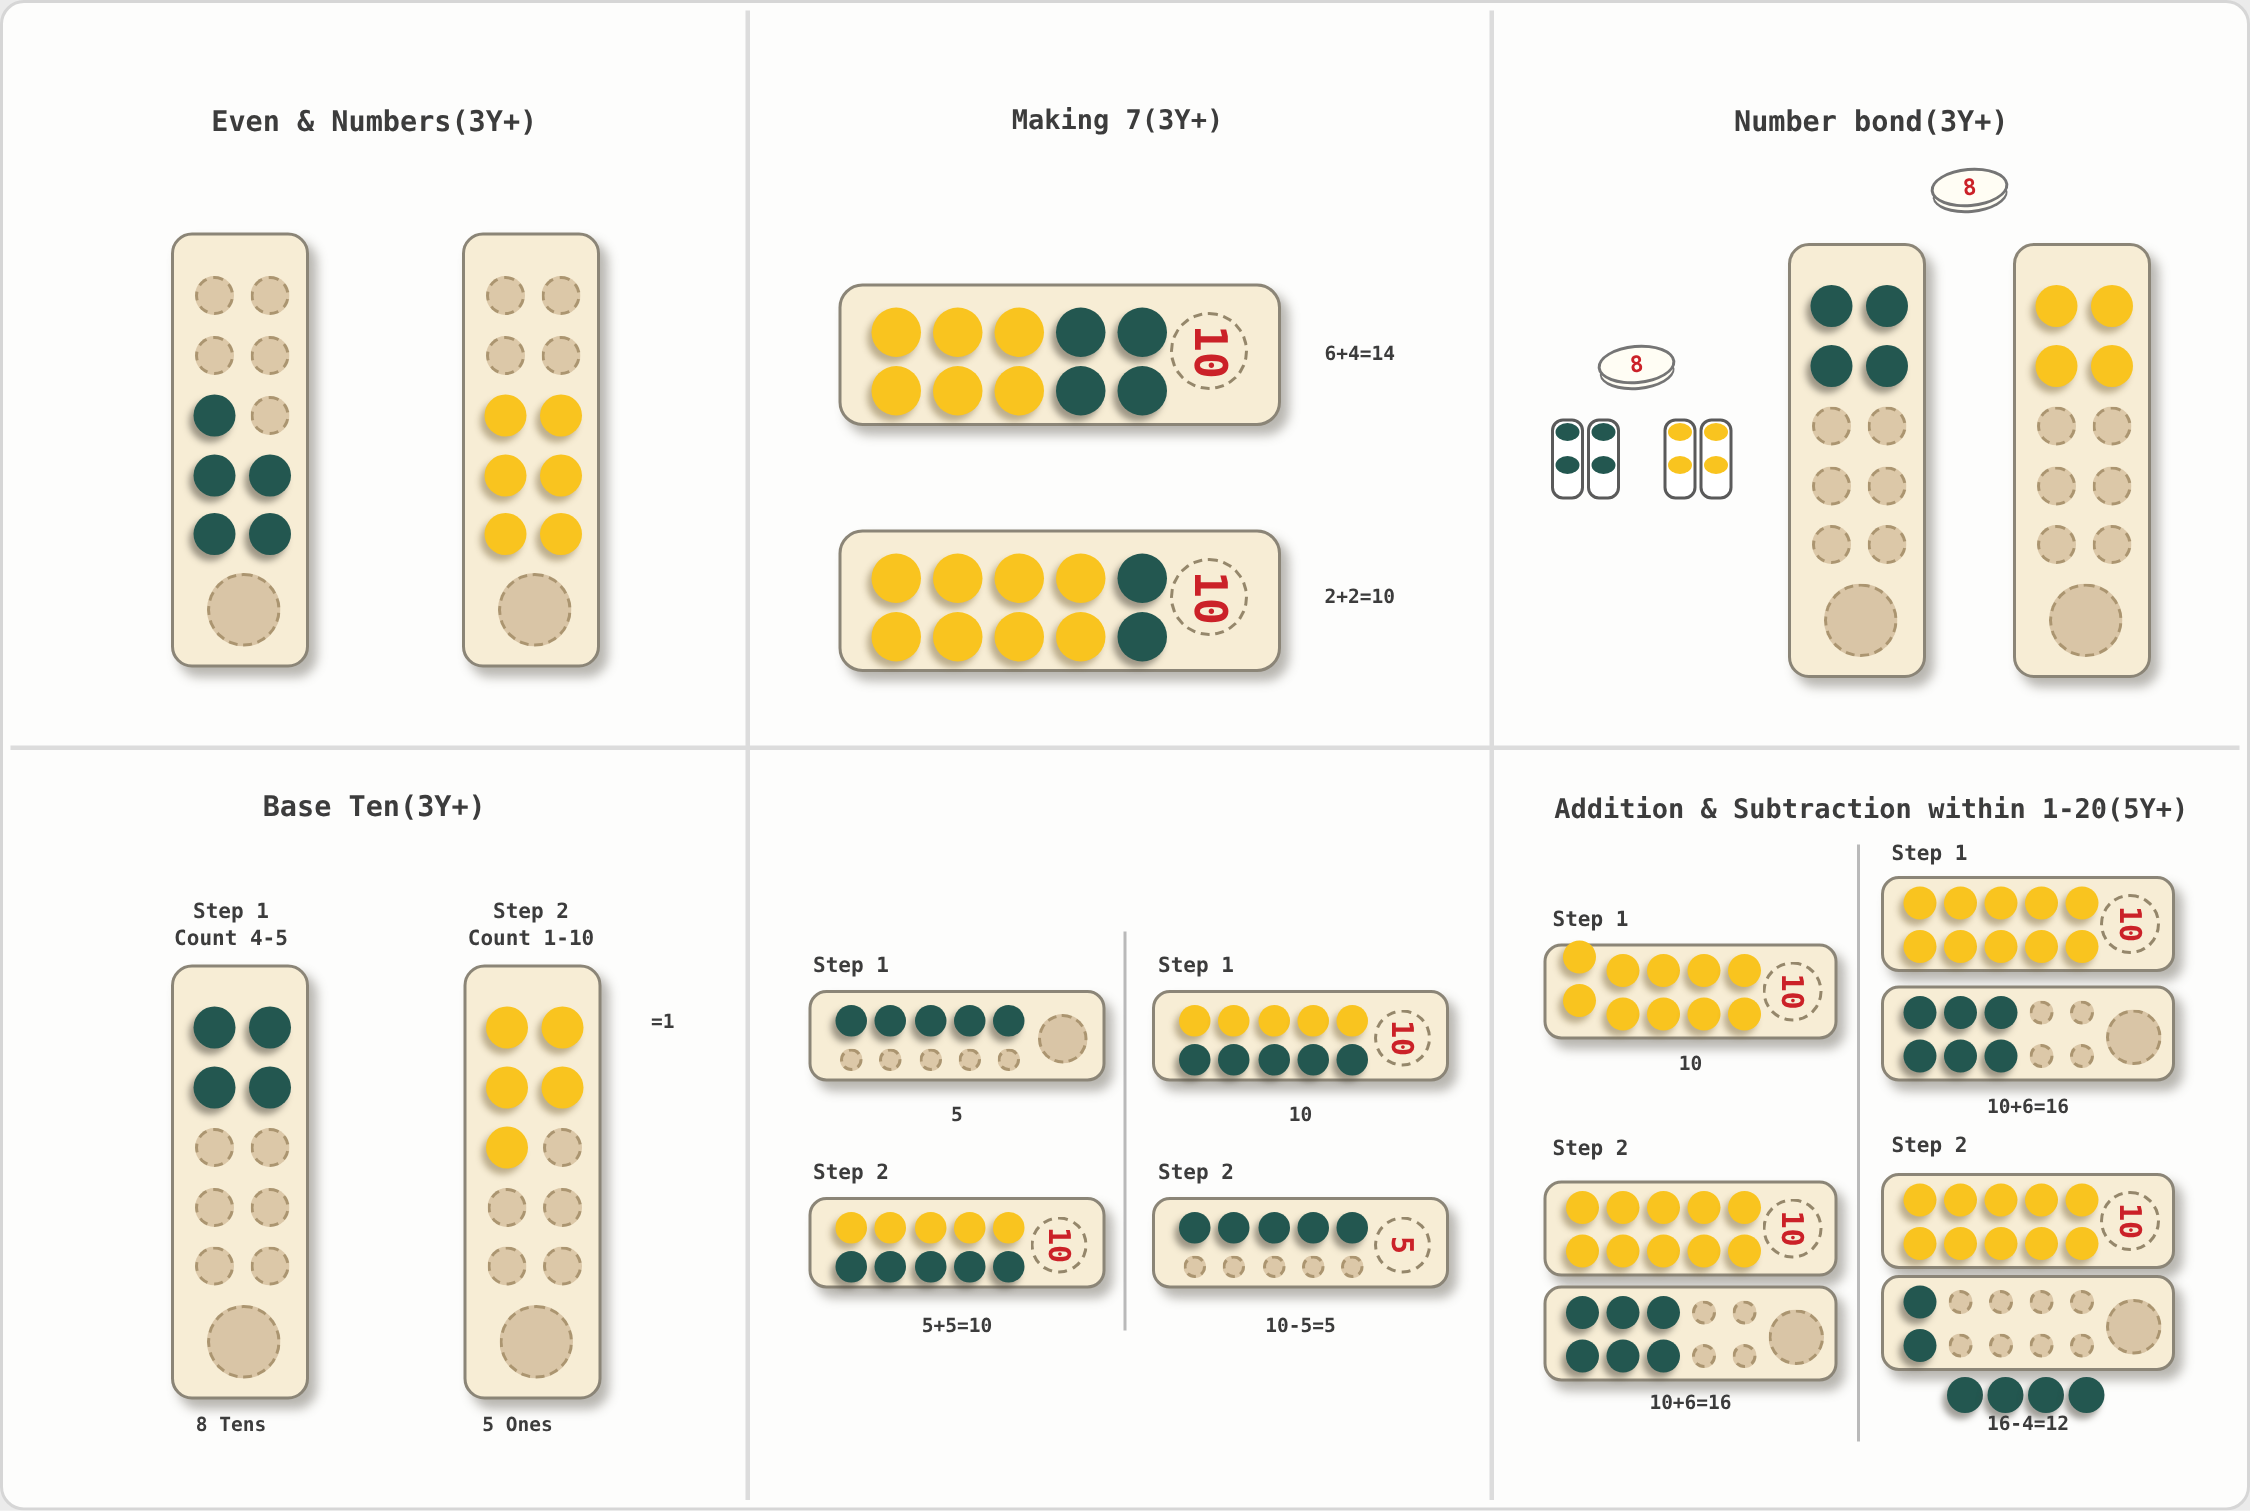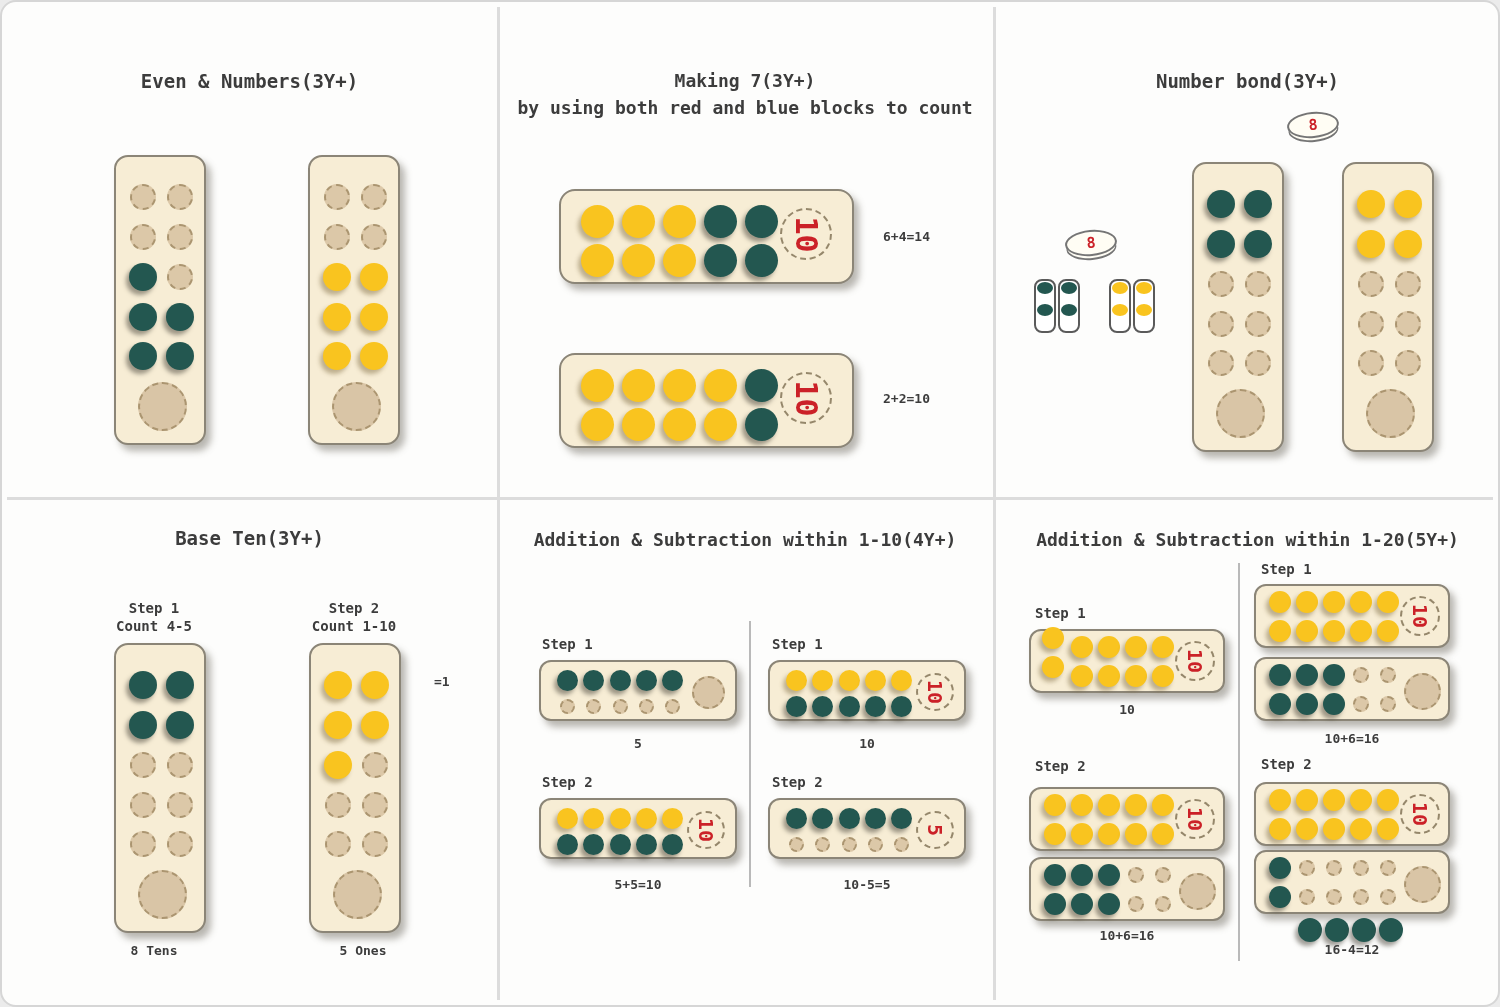--- a/index.html
+++ b/index.html
@@ -74,21 +74,20 @@
         <div class="peg yellow" style="width: 28px; height: 28px; left: 13px; top: 146px;"></div>
         <div class="peg yellow" style="width: 28px; height: 28px; left: 50px; top: 146px;"></div>
         <div class="peg yellow" style="width: 28px; height: 28px; left: 13px; top: 185px;"></div>
         <div class="peg yellow" style="width: 28px; height: 28px; left: 50px; top: 185px;"></div>
         <div class="hole big" style="width: 49px; height: 49px; left: 21.5px; top: 224.5px;"></div>
       </div>
   </section>
 
   <section class="panel" style="left:495px;top:0;width:496px;height:495px;">
     <div class="lbl title18 center" style="left:0;top:68px;width:496px;">Making 7(3Y+)</div>
-    <div class="lbl title18 center" style="left:0;top:95px;width:496px;">by using both red and blue blocks to count</div>
     <div class="slot board" style="left: 62px; top: 187px; width: 295px; height: 95px; border-radius: 16px;">
         <div class="peg yellow" style="width: 33px; height: 33px; left: 19.5px; top: 13.5px;"></div>
         <div class="peg yellow" style="width: 33px; height: 33px; left: 60.5px; top: 13.5px;"></div>
         <div class="peg yellow" style="width: 33px; height: 33px; left: 101.5px; top: 13.5px;"></div>
         <div class="peg teal" style="width: 33px; height: 33px; left: 142.5px; top: 13.5px;"></div>
         <div class="peg teal" style="width: 33px; height: 33px; left: 183.5px; top: 13.5px;"></div>
         <div class="peg yellow" style="width: 33px; height: 33px; left: 19.5px; top: 52.5px;"></div>
         <div class="peg yellow" style="width: 33px; height: 33px; left: 60.5px; top: 52.5px;"></div>
         <div class="peg yellow" style="width: 33px; height: 33px; left: 101.5px; top: 52.5px;"></div>
         <div class="peg teal" style="width: 33px; height: 33px; left: 142.5px; top: 52.5px;"></div>
@@ -197,25 +196,24 @@
         <div class="peg yellow" style="width: 28px; height: 28px; left: 50px; top: 66px;"></div>
         <div class="peg yellow" style="width: 28px; height: 28px; left: 13px; top: 106px;"></div>
         <div class="hole" style="width: 26px; height: 26px; left: 51px; top: 107px;"></div>
         <div class="hole" style="width: 26px; height: 26px; left: 14px; top: 147px;"></div>
         <div class="hole" style="width: 26px; height: 26px; left: 51px; top: 147px;"></div>
         <div class="hole" style="width: 26px; height: 26px; left: 14px; top: 186px;"></div>
         <div class="hole" style="width: 26px; height: 26px; left: 51px; top: 186px;"></div>
         <div class="hole big" style="width: 49px; height: 49px; left: 21.5px; top: 224.5px;"></div>
       </div>
     <div class="lbl cap center" style="left:77px;top:446px;width:150px;">8 Tens</div>
-    <div class="lbl cap center" style="left:286px;top:446px;width:150px;">5 Ones</div>
+    <div class="lbl cap center" style="left:268px;top:446px;width:150px;">5 Ones</div>
   </section>
 
   <section class="panel" style="left:495px;top:495px;width:496px;height:512px;">
-    <div class="lbl title18 center" style="left:0;top:32px;width:496px;">Addition &amp; Subtraction within 1-10(4Y+)</div>
     <div class="vline" style="left:252px;top:124px;height:266px;"></div>
     <div class="lbl step" style="left:45px;top:139px;">Step 1</div>
     <div class="slot board" style="left: 42px; top: 163px; width: 198px; height: 61px; border-radius: 12px;">
         <div class="peg teal" style="width: 21px; height: 21px; left: 15.5px; top: 7.5px;"></div>
         <div class="peg teal" style="width: 21px; height: 21px; left: 41.5px; top: 7.5px;"></div>
         <div class="peg teal" style="width: 21px; height: 21px; left: 68.5px; top: 7.5px;"></div>
         <div class="peg teal" style="width: 21px; height: 21px; left: 94.5px; top: 7.5px;"></div>
         <div class="peg teal" style="width: 21px; height: 21px; left: 120.5px; top: 7.5px;"></div>
         <div class="hole" style="width: 15px; height: 15px; left: 18.5px; top: 36.5px;"></div>
         <div class="hole" style="width: 15px; height: 15px; left: 44.5px; top: 36.5px;"></div>

